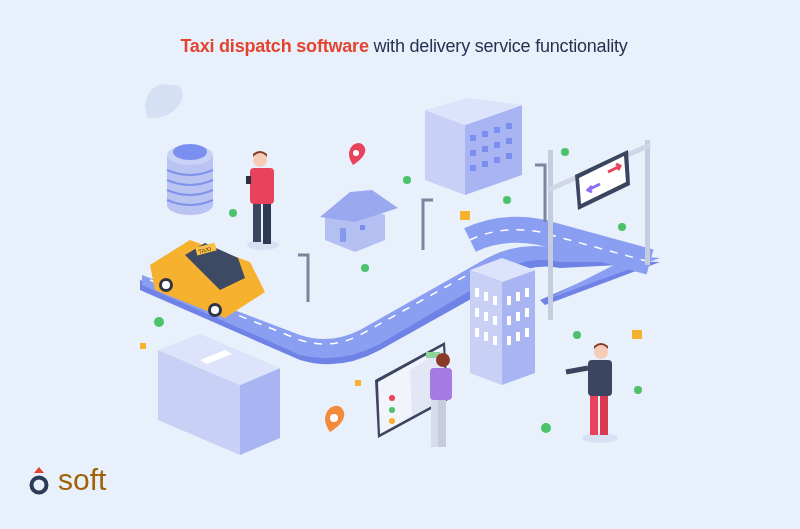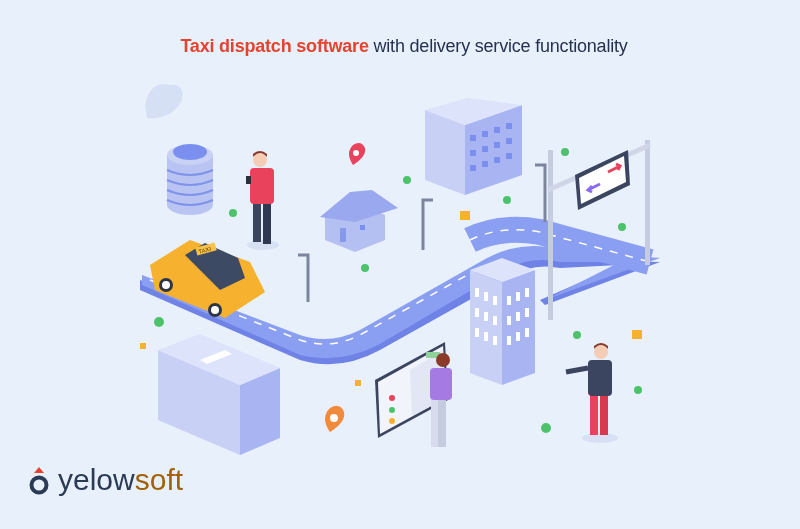--- a/index.html
+++ b/index.html
@@ -192,15 +192,14 @@
     <rect x="140" y="343" width="6" height="6"></rect>
       <rect x="355" y="380" width="6" height="6"></rect>
   </g>
 </svg>
 
 <div class="logo">
   <svg class="logo-mark" viewBox="0 0 22 30">
     <path d="M6 8 L11 2 L16 8 Z" fill="#e4442f"></path>
     <circle cx="11" cy="20" r="7.5" fill="none" stroke="#2b3a55" stroke-width="4"></circle>
   </svg>
-  <span>yelow</span>
     <span class="soft">soft</span>
 </div>
 
 </body></html>

